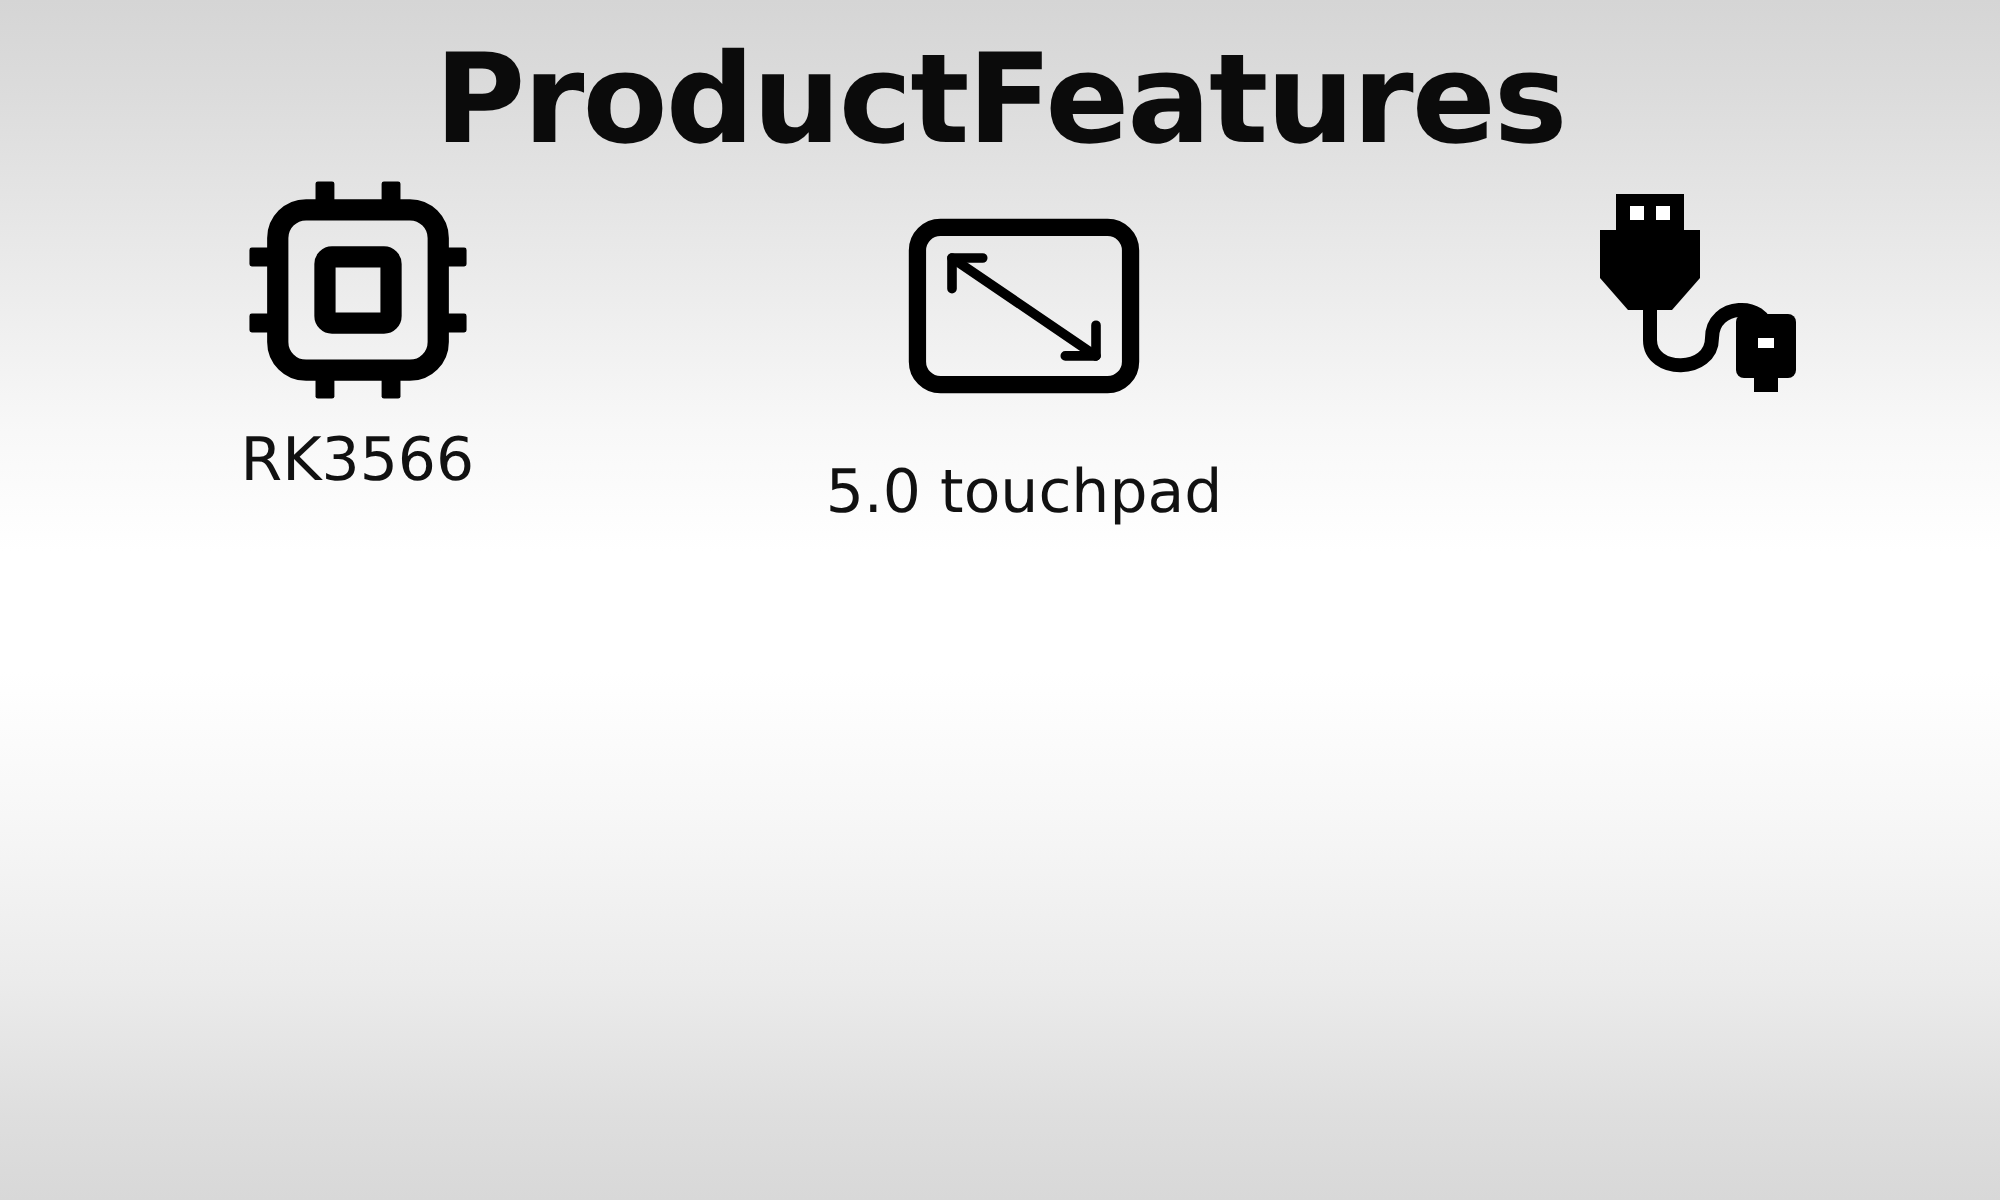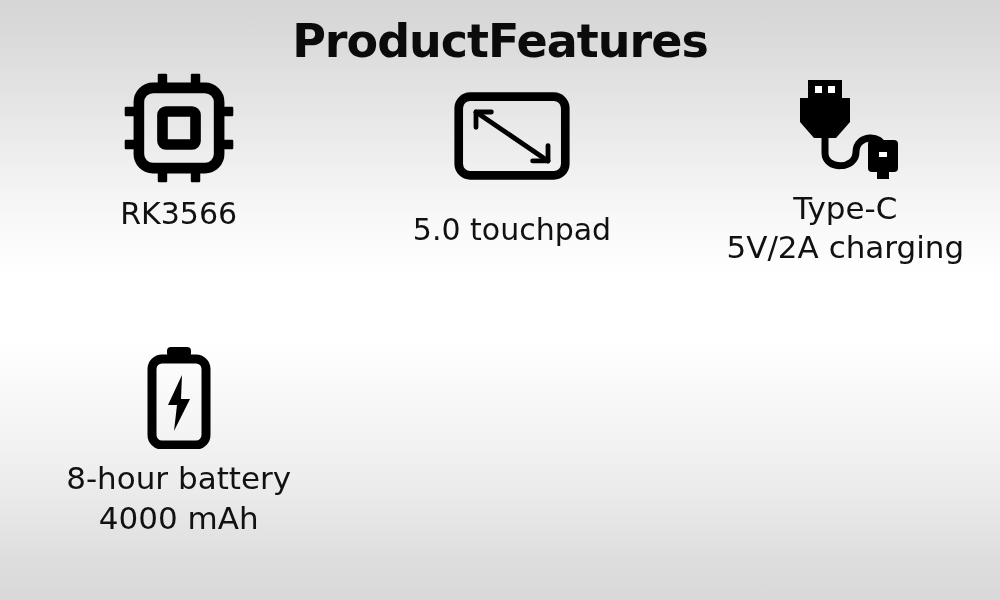--- a/index.html
+++ b/index.html
@@ -30,21 +30,21 @@
         #ebebeb 82%,
         #dedede 93%,
         #d8d8d8 100%);
     display: flex;
     flex-direction: column;
     align-items: center;
   }
 
   .poster-title {
     margin-top: 16px;
-    font-size: 46px;
+    font-size: 62px;
     font-weight: 700;
     letter-spacing: -1px;
     color: #0b0b0b;
     line-height: 1.1;
     text-align: center;
     font-family: "DejaVu Sans", "Liberation Sans", sans-serif;
   }
 
   .feature-grid {
     width: 1000px;
@@ -159,31 +159,18 @@
 
           <path d="M14 20 L64 20 L64 44 L50 60 L28 60 L14 44 Z" fill="#000000"></path>
 
           <path d="M39 60 L39 75 C39 92 70 92 70 74 C70 56 97 56 97 70 L97 82" fill="none" stroke="#000000" stroke-width="7" stroke-linecap="round"></path>
 
           <rect x="82" y="62" width="30" height="32" rx="4" fill="#000000"></rect>
           <rect x="91" y="94" width="12" height="7" fill="#000000"></rect>
           <rect x="93" y="74" width="8" height="5" fill="#ffffff"></rect>
         </svg>
       </div>
-      <div class="feature-label">Type-C
-5V/2A charging</div>
     </div>
 
 
-    <div class="feature-cell row-2 cell-battery">
-      <div class="feature-icon">
-        <svg width="78" height="104" viewBox="0 0 78 104" aria-hidden="true">
-          <rect x="27" y="2" width="24" height="10" rx="4" fill="#000000"></rect>
-          <rect x="12" y="14" width="54" height="86" rx="10" ry="10" fill="none" stroke="#000000" stroke-width="9"></rect>
-          <path d="M42 30 L28 60 L37 60 L34 86 L50 54 L41 54 Z" fill="#000000"></path>
-        </svg>
-      </div>
-      <div class="feature-label">8-hour battery
-4000 mAh</div>
-    </div>
 
   </div>
 </div>
 
 </body></html>

